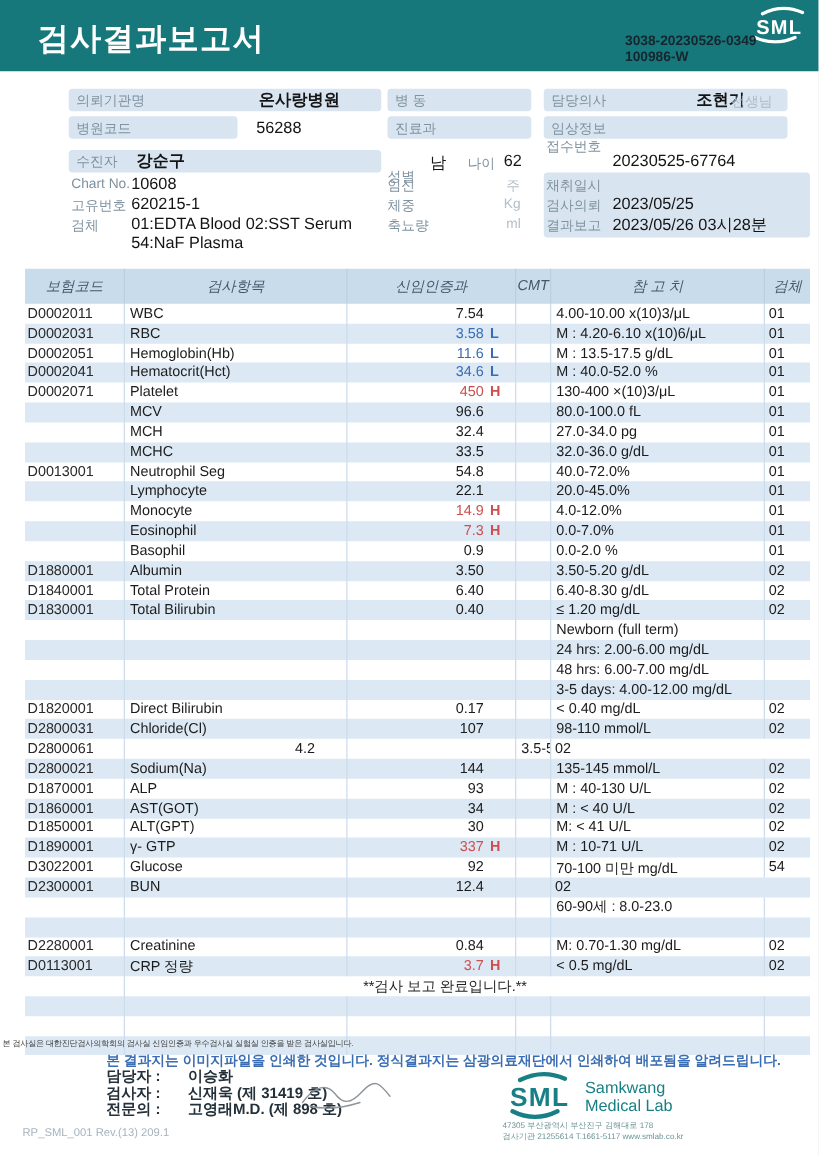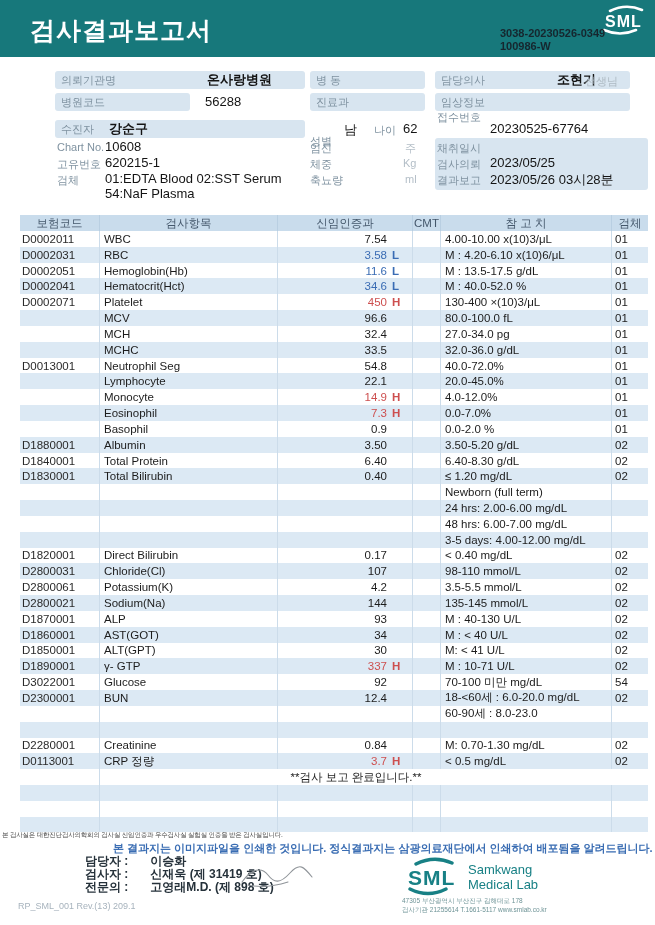--- a/index.html
+++ b/index.html
@@ -18,41 +18,41 @@
   .gvalue{font-size:13px;font-weight:bold;color:#141414;white-space:nowrap;}
   .plain-label{position:absolute;color:#7f92a0;font-size:11px;white-space:nowrap;}
   .plain-value{position:absolute;font-size:13px;font-weight:normal;color:#141414;white-space:nowrap;}
   .unit{position:absolute;color:#b3bec7;font-size:11px;}
   .suffix{position:absolute;color:#aebac3;font-size:11px;}
   .blue-panel{position:absolute;background:#d8e5f0;border-radius:3px;}
 
   
   .table{position:absolute;left:20px;top:215px;width:628px;}
   .thead,.trow{display:grid;grid-template-columns:80px 178px 135px 28px 171px 36px;}
-  .thead{height:16px;background:#c9dcec;color:#44576b;font-size:11.5px;align-items:center;}
+  .thead{height:28px;background:#c9dcec;color:#44576b;font-size:11.5px;align-items:center;font-style:italic;}
   .thead .hcell{text-align:center;border-right:1px solid #b9cfe2;height:100%;display:flex;align-items:center;justify-content:center;box-sizing:border-box;}
   .thead .hcell:last-child{border-right:none;}
   .tbody .trow{height:15.84px;font-size:11.5px;align-items:center;}
   .tbody .trow:nth-child(even){background:#dce9f4;}
   .cell{height:100%;box-sizing:border-box;border-right:1px solid #ccdcea;display:flex;align-items:center;overflow:hidden;white-space:nowrap;}
   .trow .cell:last-child{border-right:none;}
   .cell.code{padding-left:2px;color:#2a2a2a;}
   .cell.name{padding-left:4px;}
   .cell.result{justify-content:flex-end;padding-right:2px;}
   .cell.result .val{font-weight:normal;}
   .cell.result .flagbox{width:18px;text-align:left;padding-left:5px;font-weight:bold;}
   .cell.ref{padding-left:4px;}
   .cell.spec{padding-left:3px;}
   .low{color:#3a6cb4;font-weight:bold;}
   .high{color:#cd4f4f;font-weight:bold;}
   .cell.msg{grid-column:2/6;justify-content:center;border-right:none;font-size:11.5px;color:#222;}
 
   
   .fineprint{position:absolute;left:2px;top:831px;font-size:6.5px;color:#3c3c3c;letter-spacing:-0.2px;white-space:nowrap;}
-  .notice{position:absolute;left:85px;top:841px;font-size:11px;font-weight:bold;color:#3a6db3;white-space:nowrap;margin-left:28px;}
+  .notice{position:absolute;left:85px;top:841px;font-size:11px;font-weight:bold;color:#3a6db3;white-space:nowrap;}
   .sign-row{position:absolute;font-size:12px;font-weight:bold;color:#25313a;white-space:nowrap;}
   .sign-label{display:inline-block;width:62px;}
   .docno{position:absolute;left:18px;top:901px;font-size:9px;color:#a7b3bd;}
   .f-logo{position:absolute;left:400px;top:856px;display:flex;align-items:flex-start;}
   .f-logo-text{margin-left:6px;margin-top:6px;font-size:13px;font-weight:normal;color:#188085;line-height:15px;}
   .f-addr{position:absolute;left:402px;top:896px;font-size:6.5px;color:#6d9396;line-height:9px;white-space:nowrap;}
   .signature{position:absolute;left:238px;top:864px;}
 </style>
 </head>
 <body>
@@ -377,21 +377,20 @@
           <div class="cell result">
             <span class="val ">107</span>
             <span class="flagbox "></span>
           </div>
           <div class="cell cmt"></div>
           <div class="cell ref">98-110 mmol/L</div>
           <div class="cell spec">02</div>
         </div>
         <div class="trow">
           <div class="cell code">D2800061</div>
-          <div class="cell name">Potassium(K)</div>
           <div class="cell result">
             <span class="val ">4.2</span>
             <span class="flagbox "></span>
           </div>
           <div class="cell cmt"></div>
           <div class="cell ref">3.5-5.5 mmol/L</div>
           <div class="cell spec">02</div>
         </div>
         <div class="trow">
           <div class="cell code">D2800021</div>
@@ -460,21 +459,20 @@
           <div class="cell spec">54</div>
         </div>
         <div class="trow">
           <div class="cell code">D2300001</div>
           <div class="cell name">BUN</div>
           <div class="cell result">
             <span class="val ">12.4</span>
             <span class="flagbox "></span>
           </div>
           <div class="cell cmt"></div>
-          <div class="cell ref">18-&lt;60세 : 6.0-20.0 mg/dL</div>
           <div class="cell spec">02</div>
         </div>
         <div class="trow">
           <div class="cell code"></div>
           <div class="cell name"></div>
           <div class="cell result">
             <span class="val "></span>
             <span class="flagbox "></span>
           </div>
           <div class="cell cmt"></div>

